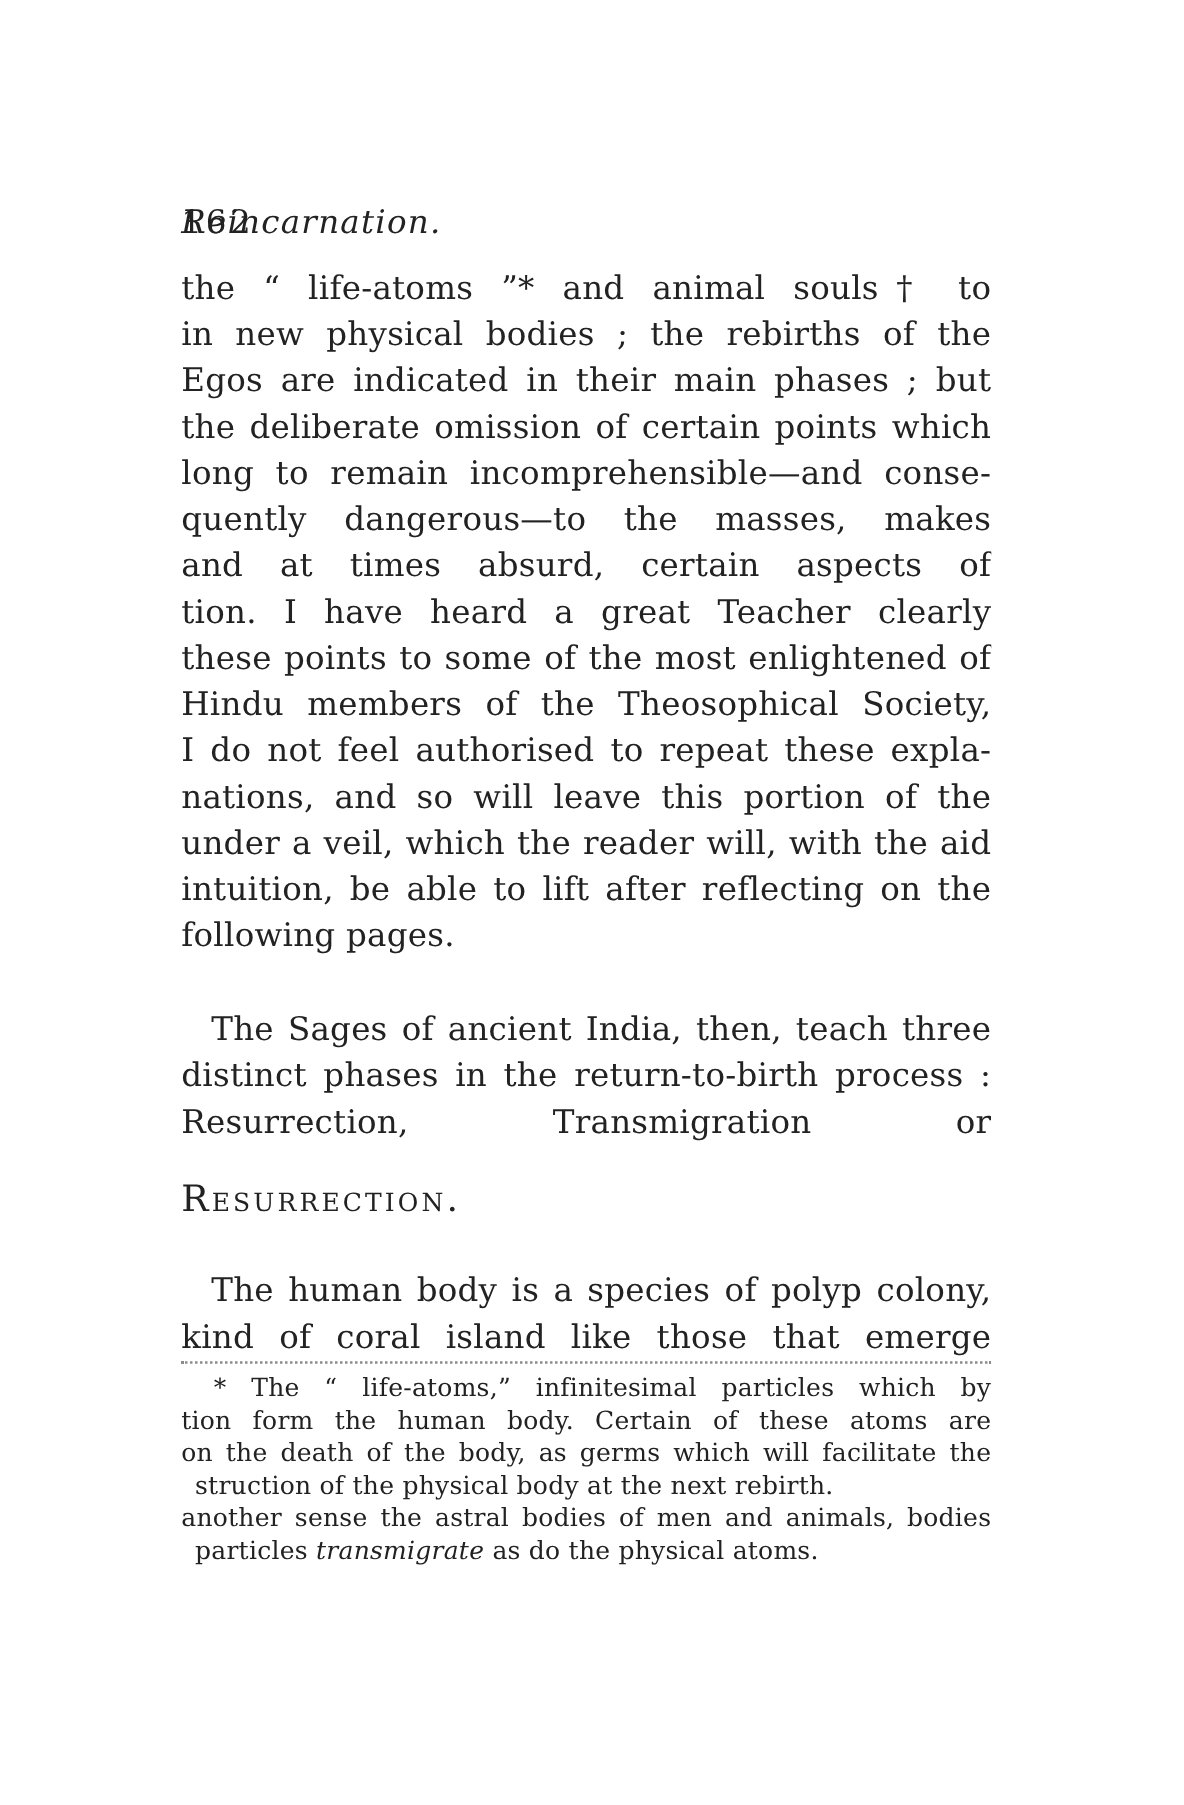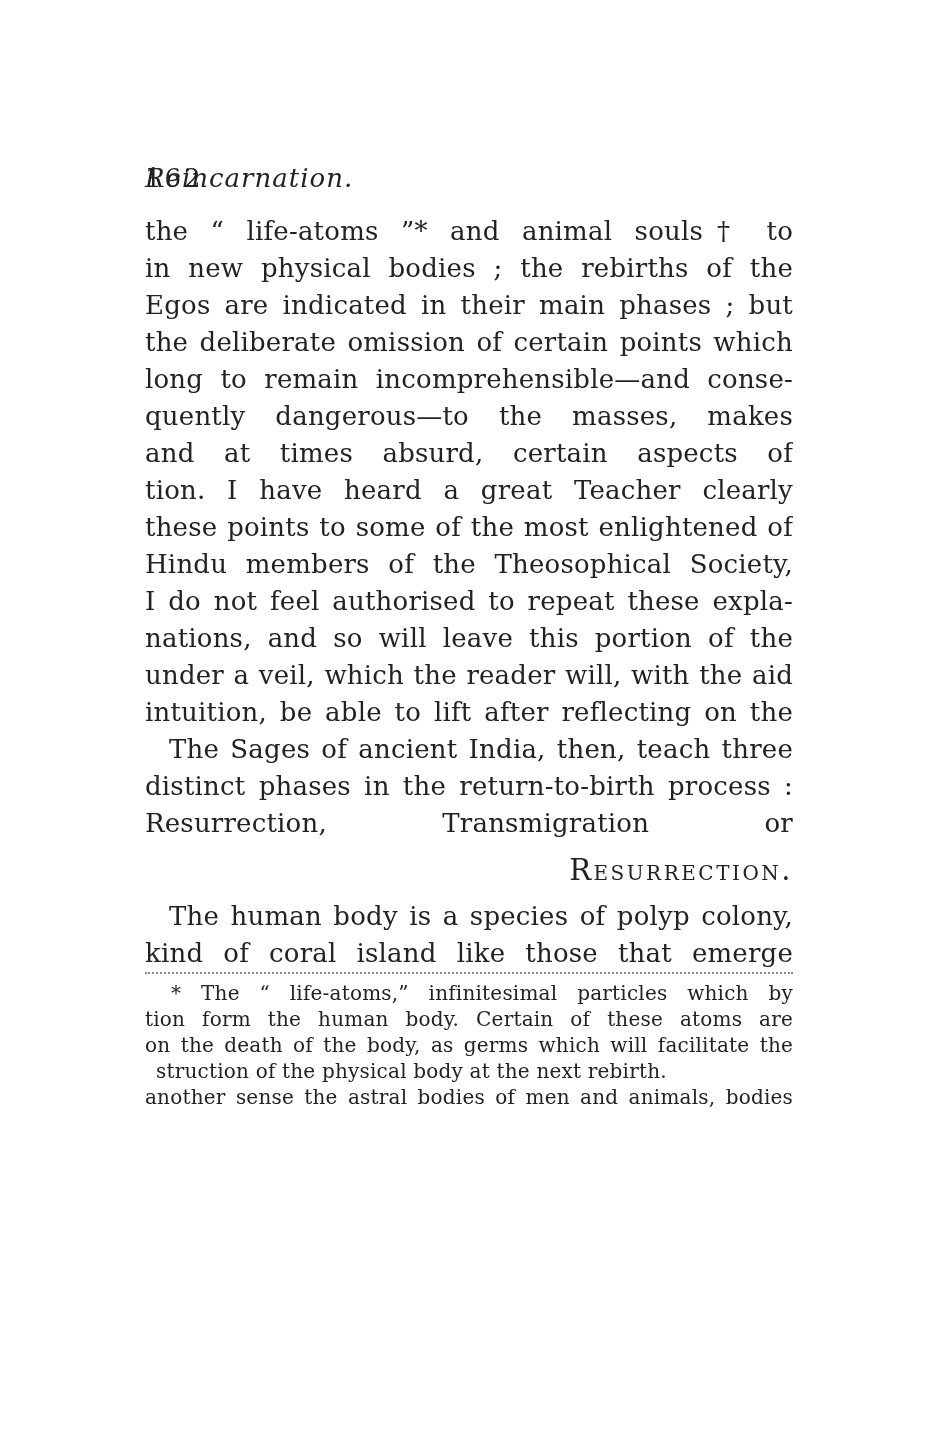--- a/index.html
+++ b/index.html
@@ -41,24 +41,24 @@
     font-size: 26px;
     line-height: 37px;
     height: 37px;
     letter-spacing: 0.2px;
     text-align: justify;
     text-align-last: justify;
     white-space: normal;
     overflow: hidden;
   }
   .line.end { text-align-last: left; }
-  .line.indent { text-indent: 24px; }
+  .line.indent { text-indent: 24px; margin-top: 38px; }
   .heading {
-    margin-top: 10px;
-    text-align: right;
+    margin-top: 24px;
+    text-align: left;
     font-variant: small-caps;
     font-size: 29px;
     line-height: 36px;
     letter-spacing: 2.5px;
   }
   .section-lines { margin-top: 10px; }
   .separator {
     margin-top: 0px;
     border-top: 2px dotted #8c8c8c;
     height: 0;
@@ -97,20 +97,21 @@
         <div class="line">long to remain incomprehensible—and conse-</div>
         <div class="line">quently dangerous—to the masses, makes obscure,</div>
         <div class="line">and at times absurd, certain aspects of transmigra-</div>
         <div class="line">tion.  I have heard a great Teacher clearly explain</div>
         <div class="line">these points to some of the most enlightened of the</div>
         <div class="line">Hindu members of the Theosophical Society, but</div>
         <div class="line">I do not feel authorised to repeat these expla-</div>
         <div class="line">nations, and so will leave this portion of the subject</div>
         <div class="line">under a veil, which the reader will, with the aid of</div>
         <div class="line">intuition, be able to lift after reflecting on the</div>
+        <div class="line end">following pages.</div>
         <div class="line indent">The Sages of ancient India, then, teach three</div>
         <div class="line">distinct phases in the return-to-birth process :</div>
         <div class="line">Resurrection, Transmigration or Metempsychosis</div>
       </div>
 
     <div class="heading">Resurrection.</div>
 
     <div class="body section-lines">
 
     <div class="line indent">The human body is a species of polyp colony, a</div>
@@ -124,16 +125,17 @@
 
       <div class="fline findent">* The “ life-atoms,” infinitesimal particles which by aggrega-</div>
           <div class="fline">tion form the human body.  Certain of these atoms are preserved,</div>
           <div class="fline">on the death of the body, as germs which will facilitate the recon-</div>
           <div class="fline end">struction of the physical body at the next rebirth.</div>
         </div>
       <div>
 
           <div class="fline">another sense the astral bodies of men and animals, bodies whose</div>
         </div>
+      <div class="fline end"><span>particles </span><em>transmigrate</em><span> as do the physical atoms.</span></div>
     </div>
 
   </div>
 </div>
 
 </body></html>

